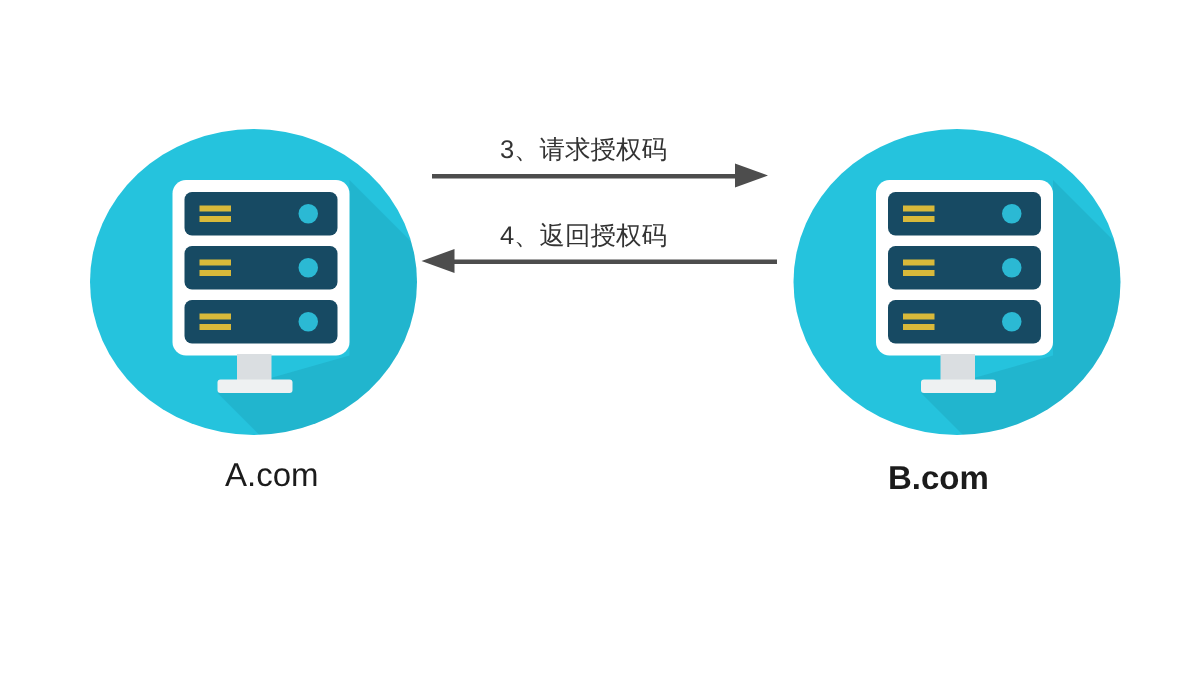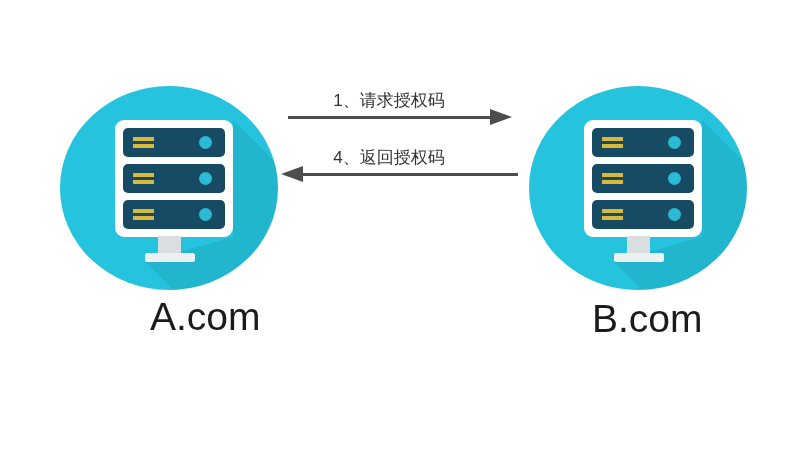--- a/index.html
+++ b/index.html
@@ -71,27 +71,27 @@
   }
   .stand-base {
     position: absolute;
     left: 85px; top: 167px;
     width: 50px; height: 9px;
     border-radius: 2px;
     background: var(--stand-base, #eef1f2);
   }
   .node-label {
     position: absolute;
-    font-size: 39px;
+    font-size: 22px;
     line-height: 30px;
     color: var(--node-text, #1b1b1b);
     white-space: nowrap;
   }
   .node-a .node-label { left: 150px; top: 302px; }
-  .node-b .node-label { left: 592px; top: 304px; }
+  .node-b .node-label { left: 592px; top: 304px; font-weight: bold; }
 
   
   .flow-label {
     position: absolute;
     font-size: 17px;
     line-height: 17px;
     color: var(--label-text, #333333);
     white-space: nowrap;
     transform: translate(-50%, -50%);
   }
@@ -165,21 +165,21 @@
           <span class="server-dot"></span>
         </div>
       </div>
       <div class="stand-stem"></div>
       <div class="stand-base"></div>
     </div>
     <div class="node-label">B.com</div>
   </div>
 
   <div class="flow flow-1">
-    <div class="flow-label">1、请求授权码</div>
+    <div class="flow-label">3、请求授权码</div>
     <div class="arrow-line"></div>
     <div class="arrow-head"></div>
   </div>
 
   <div class="flow flow-2">
     <div class="flow-label">4、返回授权码</div>
     <div class="arrow-line"></div>
     <div class="arrow-head"></div>
   </div>
 

